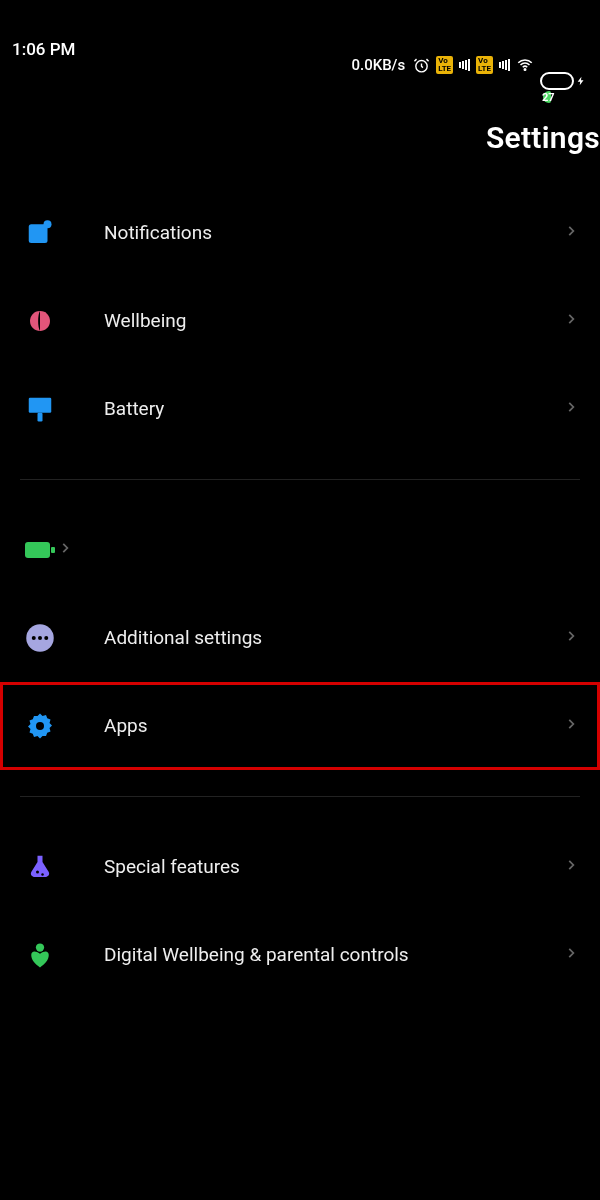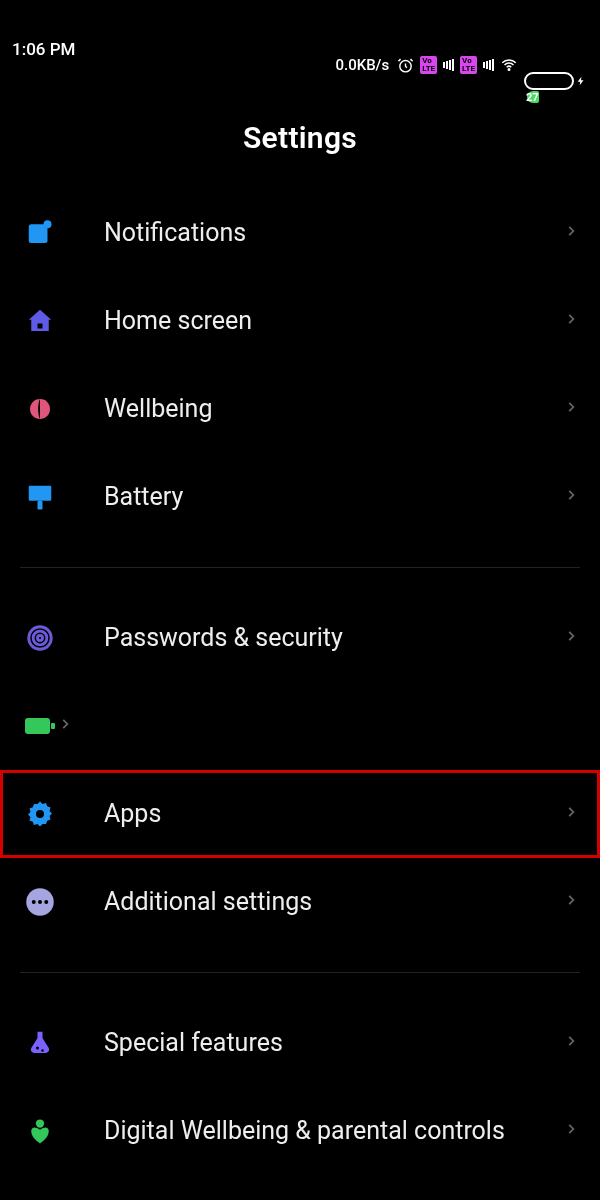--- a/index.html
+++ b/index.html
@@ -16,41 +16,41 @@
     justify-content: space-between;
     align-items: center;
     padding: 8px 14px 4px 12px;
     font-size: 17px;
     font-weight: 500;
   }
   .status-right { display: flex; align-items: center; gap: 6px; }
   .status-right span { display: inline-flex; align-items: center; margin-top: 32px; }
   .speed { font-size: 15px; margin-right: 2px; }
   .volte-badge {
-    background: #d946ef; color: #000; font-size: 8px; font-weight: 700;
+    background: #eab308; color: #000; font-size: 8px; font-weight: 700;
     padding: 1px 2px; border-radius: 2px; line-height: 1;
   }
   .signal { display: inline-flex; align-items: flex-end; gap: 1px; }
   .signal i { width: 2px; background: #fff; display: inline-block; }
   .signal i:nth-child(1){height:6px}.signal i:nth-child(2){height:8px}
   .signal i:nth-child(3){height:10px}.signal i:nth-child(4){height:12px}
   .battery-wrap { display: inline-flex; align-items: center; }
   .battery {
-    width: 50px; height: 18px; border: 2px solid #fff; border-radius: 9px;
+    width: 34px; height: 18px; border: 2px solid #fff; border-radius: 9px;
     display: inline-flex; align-items: center; padding: 1px; position: relative;
   }
   .battery-fill { height: 100%; width: 27%; background: #4cd964; border-radius: 6px 2px 2px 6px; }
   .battery-text {
     position: absolute; left: 0; right: 0; text-align: center;
     font-size: 11px; font-weight: 700; color: #fff;
   }
   .bolt { margin-left: 2px; }
 
   .page-title {
-    text-align: center;
+    text-align: right;
     font-size: 30px;
     font-weight: 600;
     margin: 26px 0 34px 0;
     letter-spacing: 0.3px;
   }
 
   .list { }
   .divider {
     height: 1px;
     background: #222;
@@ -67,21 +67,21 @@
   .row .icon {
     width: 36px;
     height: 36px;
     display: flex;
     align-items: center;
     justify-content: center;
     flex: 0 0 36px;
   }
   .row .label {
     flex: 1;
-    font-size: 25px;
+    font-size: 19px;
     color: #eee;
     margin-left: 46px;
     line-height: 1.3;
     padding-right: 10px;
   }
   .chevron {
     flex: 0 0 auto;
     color: #666;
   }
   .highlight {
@@ -162,34 +162,20 @@
         </svg>
     </span>
     <span class="label">Notifications</span>
     <span class="chevron">
       <svg width="14" height="22" viewBox="0 0 24 24" fill="none" stroke="currentColor" stroke-width="3">
           <path d="M9 5l7 7-7 7"></path>
         </svg>
     </span>
   </div>
 
-  <div class="row">
-    <span class="icon tint-indigo">
-      <svg width="30" height="30" viewBox="0 0 24 24" fill="currentColor">
-          <path d="M12 3l9 8h-2v9H5v-9H3l9-8z"></path>
-          <rect x="10" y="14" width="4" height="4" fill="#000"></rect>
-        </svg>
-    </span>
-    <span class="label">Home screen</span>
-    <span class="chevron">
-      <svg width="14" height="22" viewBox="0 0 24 24" fill="none" stroke="currentColor" stroke-width="3">
-          <path d="M9 5l7 7-7 7"></path>
-        </svg>
-    </span>
-  </div>
 
   <div class="row">
     <span class="icon tint-pink">
       <svg width="30" height="30" viewBox="0 0 24 24" fill="currentColor">
           <path d="M12 4c5 0 8 4 8 8 0 5-4 8-8 8s-8-3-8-8c0-4 3-8 8-8z"></path>
           <path d="M12 4c-2 3-2 13 0 16" fill="#000"></path>
           <ellipse cx="15" cy="6" rx="2" ry="1.3"></ellipse>
         </svg>
     </span>
     <span class="label">Wellbeing</span>
@@ -210,82 +196,67 @@
     <span class="label">Battery</span>
     <span class="chevron">
       <svg width="14" height="22" viewBox="0 0 24 24" fill="none" stroke="currentColor" stroke-width="3">
           <path d="M9 5l7 7-7 7"></path>
         </svg>
     </span>
   </div>
 
   <div class="divider"></div>
 
-  <div class="row">
-    <span class="icon tint-purple">
-      <svg width="30" height="30" viewBox="0 0 24 24" fill="none" stroke="currentColor" stroke-width="2.3">
-          <circle cx="12" cy="12" r="9"></circle>
-          <circle cx="12" cy="12" r="5.5"></circle>
-          <circle cx="12" cy="12" r="2"></circle>
-        </svg>
-    </span>
-    <span class="label">Passwords &amp; security</span>
-    <span class="chevron">
-      <svg width="14" height="22" viewBox="0 0 24 24" fill="none" stroke="currentColor" stroke-width="3">
-          <path d="M9 5l7 7-7 7"></path>
-        </svg>
-    </span>
-  </div>
 
   <div class="row">
     <span class="icon tint-green">
       <svg width="32" height="22" viewBox="0 0 32 22" fill="currentColor">
           <rect x="1" y="3" width="25" height="16" rx="3"></rect>
           <rect x="27" y="8" width="4" height="6" rx="1"></rect>
         </svg>
     </span>
     <span class="chevron">
       <svg width="14" height="22" viewBox="0 0 24 24" fill="none" stroke="currentColor" stroke-width="3">
           <path d="M9 5l7 7-7 7"></path>
         </svg>
     </span>
   </div>
 
-  <div class="row highlight">
-    <span class="icon tint-blue">
-      <svg width="30" height="30" viewBox="0 0 24 24" fill="currentColor">
-          <path d="M12 2l2 2 2.8-.8 1 2.6 2.6 1-.8 2.8 2 2-2 2 .8 2.8-2.6 1-1 2.6L14 20l-2 2-2-2-2.8.8-1-2.6-2.6-1 .8-2.8-2-2 2-2-.8-2.8 2.6-1 1-2.6L10 4l2-2z"></path>
-          <circle cx="12" cy="12" r="3.2" fill="#000"></circle>
-        </svg>
-    </span>
-    <span class="label">Apps</span>
-    <span class="chevron">
-      <svg width="14" height="22" viewBox="0 0 24 24" fill="none" stroke="currentColor" stroke-width="3">
-          <path d="M9 5l7 7-7 7"></path>
-        </svg>
-    </span>
-  </div>
-
   <div class="row">
     <span class="icon tint-lilac">
       <svg width="30" height="30" viewBox="0 0 24 24" fill="currentColor">
           <circle cx="12" cy="12" r="11"></circle>
           <circle cx="7" cy="12" r="1.6" fill="#000"></circle>
           <circle cx="12" cy="12" r="1.6" fill="#000"></circle>
           <circle cx="17" cy="12" r="1.6" fill="#000"></circle>
         </svg>
     </span>
     <span class="label">Additional settings</span>
     <span class="chevron">
       <svg width="14" height="22" viewBox="0 0 24 24" fill="none" stroke="currentColor" stroke-width="3">
           <path d="M9 5l7 7-7 7"></path>
         </svg>
     </span>
   </div>
 
+  <div class="row highlight">
+    <span class="icon tint-blue">
+      <svg width="30" height="30" viewBox="0 0 24 24" fill="currentColor">
+          <path d="M12 2l2 2 2.8-.8 1 2.6 2.6 1-.8 2.8 2 2-2 2 .8 2.8-2.6 1-1 2.6L14 20l-2 2-2-2-2.8.8-1-2.6-2.6-1 .8-2.8-2-2 2-2-.8-2.8 2.6-1 1-2.6L10 4l2-2z"></path>
+          <circle cx="12" cy="12" r="3.2" fill="#000"></circle>
+        </svg>
+    </span>
+    <span class="label">Apps</span>
+    <span class="chevron">
+      <svg width="14" height="22" viewBox="0 0 24 24" fill="none" stroke="currentColor" stroke-width="3">
+          <path d="M9 5l7 7-7 7"></path>
+        </svg>
+    </span>
+  </div>
+
   <div class="divider"></div>
 
   <div class="row">
     <span class="icon tint-violet">
       <svg width="30" height="30" viewBox="0 0 24 24" fill="currentColor">
           <path d="M10 3h4v5l5 8c1 2-.5 4-3 4H8c-2.5 0-4-2-3-4l5-8V3z"></path>
           <circle cx="10" cy="16" r="1.2" fill="#000"></circle>
           <circle cx="14" cy="18" r="1" fill="#000"></circle>
         </svg>
     </span>

